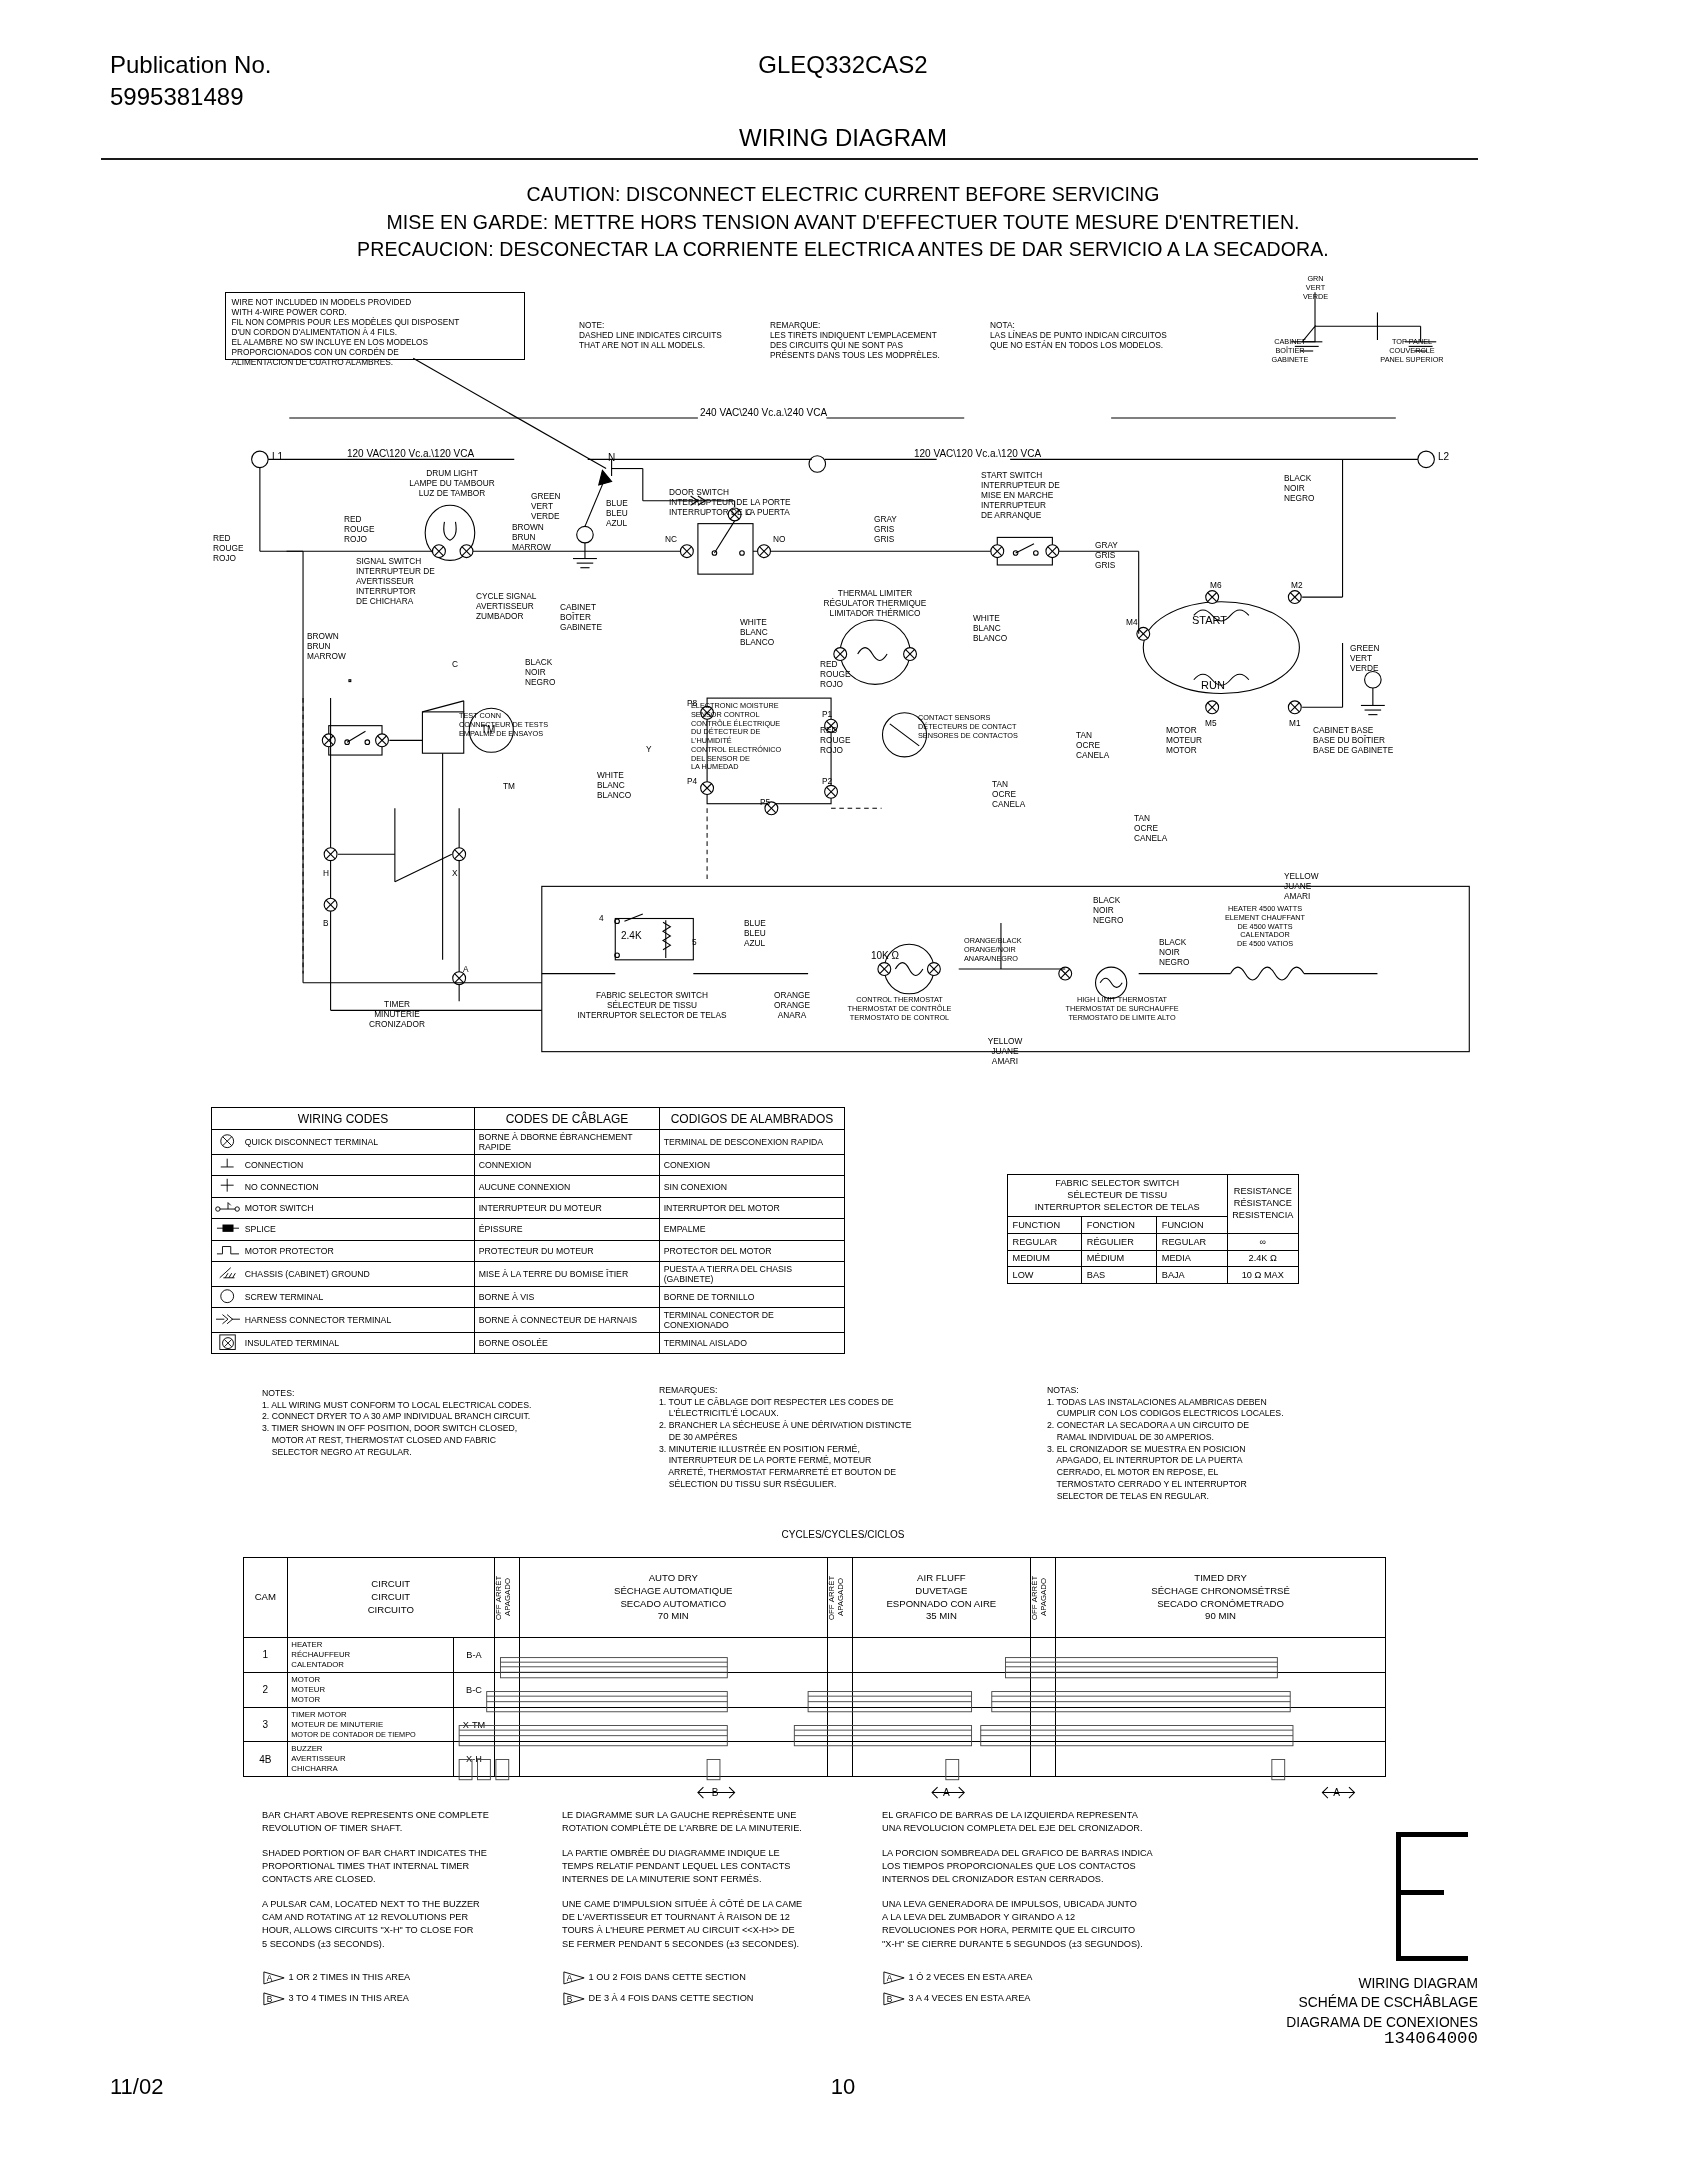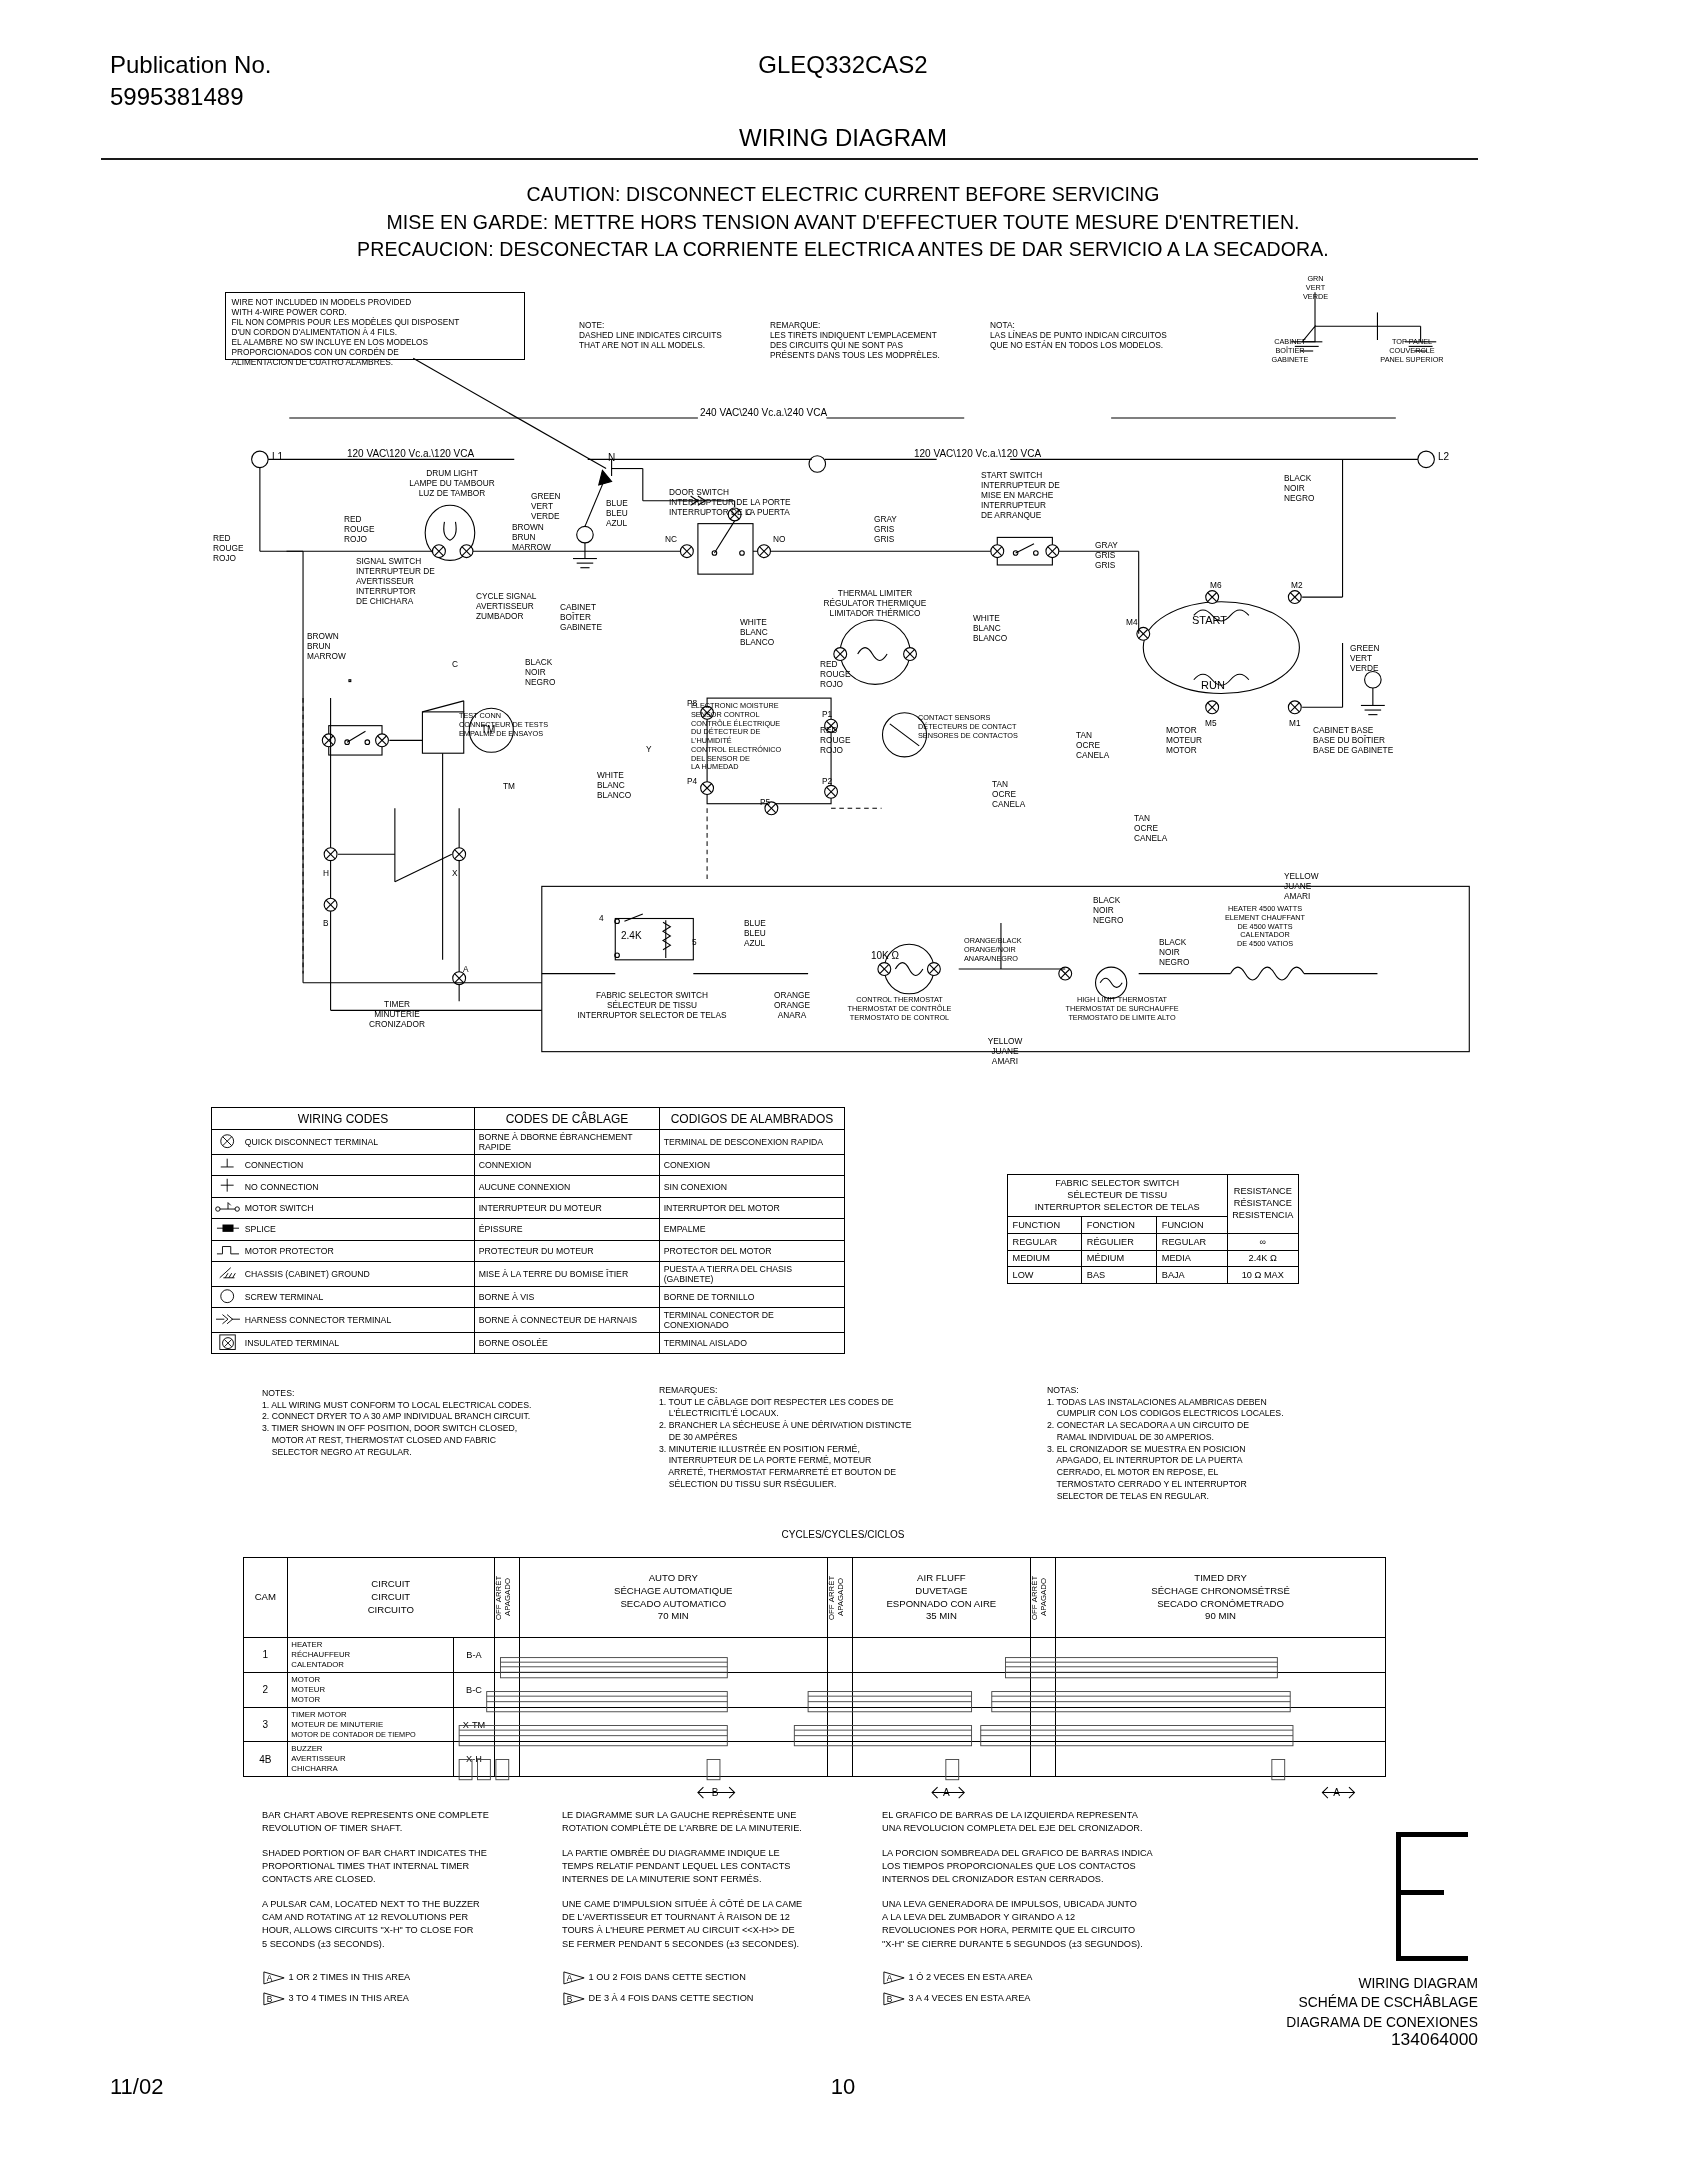--- a/index.html
+++ b/index.html
@@ -57,21 +57,21 @@
   .tag{display:inline-block;position:relative;width:24px;height:13.8px;vertical-align:middle;}
   .tag svg{position:absolute;left:0;top:0;}
 
   .ftr-date{left:110px;top:2074px;font-size:22px;}
   .ftr-pg{left:0;top:2074px;width:1686px;text-align:center;font-size:22px;}
 
   .brand{position:absolute;left:1396px;top:1832px;width:83px;height:129px;}
   .brand i{position:absolute;background:#000;}
 
   .tailtxt{position:absolute;left:1175px;top:1974px;width:303px;text-align:right;font-size:13.8px;line-height:1.4;}
-  .tailnum{position:absolute;left:1175px;top:2029px;width:303px;text-align:right;font-size:17.4px;}
+  .tailnum{position:absolute;left:1175px;top:2029px;width:303px;text-align:right;font-size:17.4px;font-family:Liberation Mono, monospace;}
 
   .notebox{position:absolute;font-size:8.7px;line-height:1.35;}
 
   .lgnd{position:absolute;font-size:9.2px;line-height:1.9;}
 </style>
 </head>
 <body>
 
 <div class="page">
 

